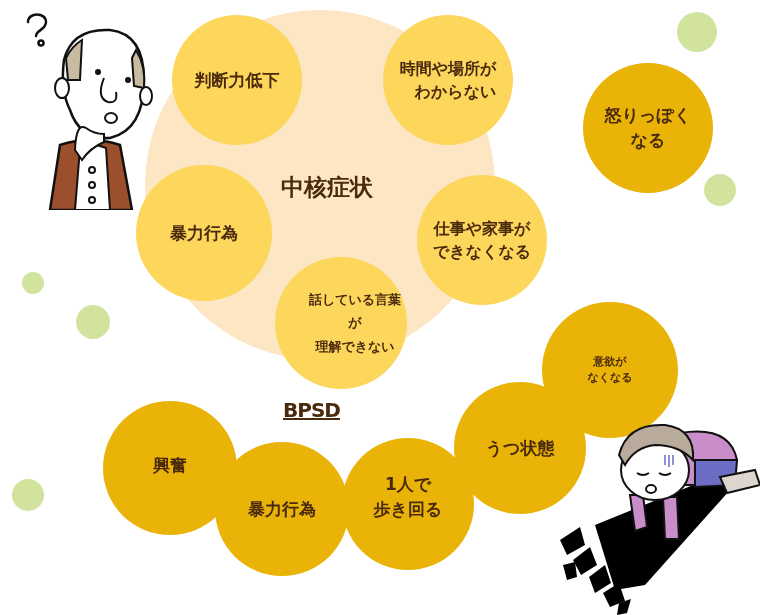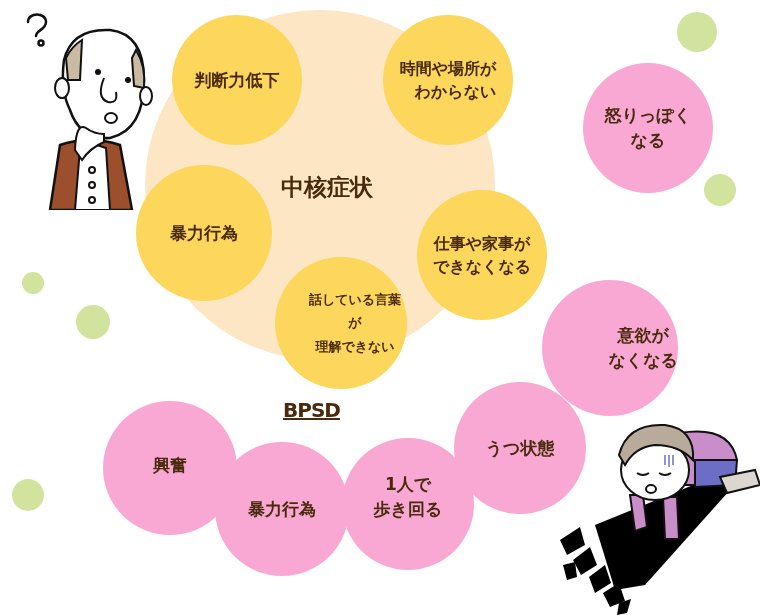--- a/index.html
+++ b/index.html
@@ -4,41 +4,41 @@
   <style>
     html, body { margin: 0; padding: 0; background: #ffffff; }
     body { width: 760px; height: 615px; position: relative; overflow: hidden;
            font-family: "DejaVu Sans", "Liberation Sans", sans-serif; }
     .canvas { position: absolute; left: 0; top: 0; width: 760px; height: 615px; }
     .circle { position: absolute; border-radius: 50%; display: flex; align-items: center;
               justify-content: center; text-align: center; color: #4a2a0c; font-weight: bold; }
     .circle span { display: block; line-height: 1.45; white-space: pre-line; }
     .peach { background: #fde6c4; }
     .yellow { background: #fdd65c; }
-    .green { background: #f9a8d4; }
+    .green { background: #eab308; }
     .dot { position: absolute; border-radius: 50%; background: #d2e39d; }
     .heading { position: absolute; color: #4a2a0c; font-weight: bold; }
     .illus { position: absolute; }
   </style>
 </head>
 <body>
 
 <div class="canvas">
 
   <div class="dot" style="left:677px;top:12px;width:40px;height:40px;"></div>
   <div class="dot" style="left:704px;top:174px;width:32px;height:32px;"></div>
   <div class="dot" style="left:22px;top:272px;width:22px;height:22px;"></div>
   <div class="dot" style="left:76px;top:305px;width:34px;height:34px;"></div>
   <div class="dot" style="left:12px;top:479px;width:32px;height:32px;"></div>
 
   <div class="circle green" style="left:583px;top:63px;width:130px;height:130px;font-size:17px;">
     <span>怒りっぽく
 なる</span>
   </div>
-  <div class="circle green" style="left:542px;top:280px;width:136px;height:136px;font-size:17px;justify-content:flex-end;">
+  <div class="circle green" style="left:542px;top:302px;width:136px;height:136px;font-size:11px;">
     <span>意欲が
 なくなる</span>
   </div>
   <div class="circle green" style="left:454px;top:382px;width:132px;height:132px;font-size:17px;text-align:center;">
     <span>うつ状態</span>
   </div>
   <div class="circle green" style="left:342px;top:438px;width:132px;height:132px;font-size:17px;">
     <span style="margin-top:-14px;">1人で
 歩き回る</span>
   </div>
@@ -54,21 +54,21 @@
   <div class="circle yellow" style="left:172px;top:15px;width:130px;height:130px;font-size:17px;">
     <span>判断力低下</span>
   </div>
   <div class="circle yellow" style="left:383px;top:15px;width:130px;height:130px;font-size:16px;text-align:right;">
     <span>時間や場所が
 わからない</span>
   </div>
   <div class="circle yellow" style="left:136px;top:165px;width:136px;height:136px;font-size:17px;">
     <span>暴力行為</span>
   </div>
-  <div class="circle yellow" style="left:417px;top:190px;width:130px;height:130px;font-size:16px;">
+  <div class="circle yellow" style="left:417px;top:175px;width:130px;height:130px;font-size:16px;">
     <span>仕事や家事が
 できなくなる</span>
   </div>
   <div class="circle yellow" style="left:275px;top:257px;width:132px;height:132px;font-size:13px;">
     <span style="line-height:1.8;margin-left:28px;">話している言葉が
 理解できない</span>
   </div>
 
   <div class="heading" style="left:281px;top:172px;font-size:23px;">中核症状</div>
   <div class="heading" style="left:283px;top:398px;font-size:20px;letter-spacing:-1px;text-decoration:underline;">BPSD</div>

